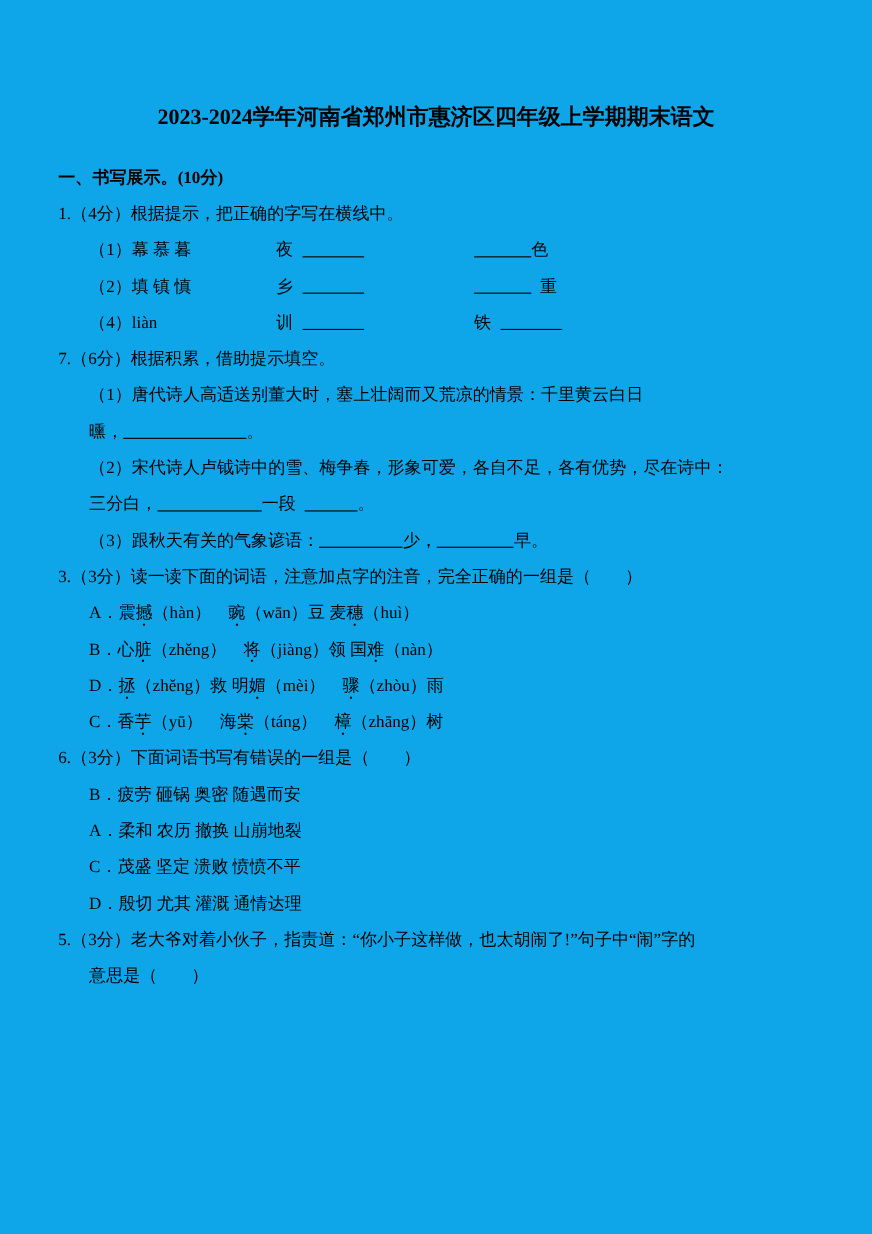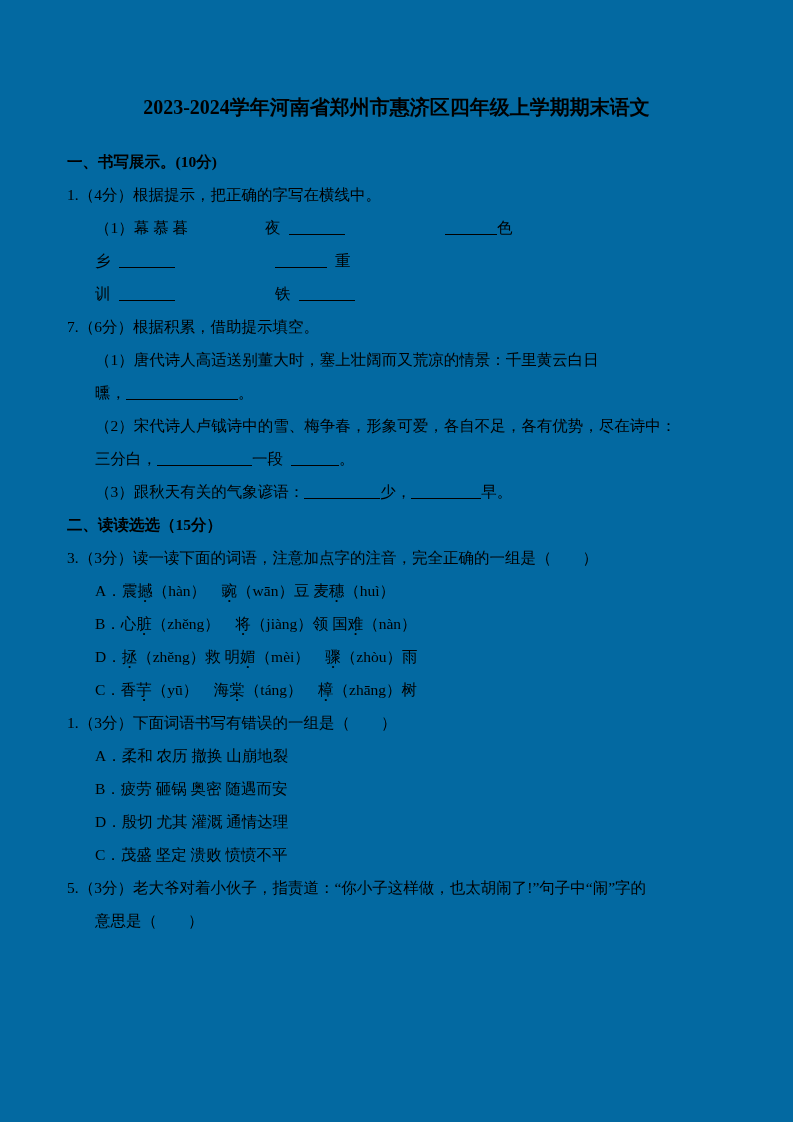--- a/index.html
+++ b/index.html
@@ -2,34 +2,34 @@
 <html><head>
 <meta charset="utf-8">
 <style>
   * { box-sizing: border-box; }
   html, body { margin: 0; padding: 0; background: #ffffff; }
   .page {
     position: relative;
     width: 793px;
     height: 1122px;
     margin: 0 auto;
-    background: #0369a1;
+    background: #0ea5e9;
     color: #000000;
     font-family: "Liberation Serif", "DejaVu Serif", serif;
     font-size: 15.5px;
     overflow: hidden;
   }
   .title {
     margin-top: 86px;
     text-align: center;
     font-weight: bold;
     font-size: 20px;
   }
   .title-line { line-height: 43px; }
-  .content { padding: 0 67px; }
+  .content { padding: 0 53px; }
   .line {
     line-height: 33px;
     height: 33px;
     white-space: nowrap;
   }
   .line.first { margin-top: 16px; }
   .heading { font-weight: bold; }
   .sub { padding-left: 28px; justify-content: space-between; }
   .cols { display: flex; }
   .c1 { width: 170px; }
@@ -75,57 +75,58 @@
 
     <div class="line">1.（4分）根据提示，把正确的字写在横线中。</div>
 
     <div class="line sub cols">
       <span class="c1">（1）幕 慕 暮</span>
       <span class="c2"><span>夜</span><span class="blank w56 gap-l"></span></span>
       <span class="c3"><span class="blank w52"></span><span>色</span></span>
     </div>
 
     <div class="line sub cols">
+      <span class="c1">（2）填 镇 慎</span>
       <span class="c2"><span>乡</span><span class="blank w56 gap-l"></span></span>
       <span class="c3"><span class="blank w52"></span><span class="gap-l">重</span></span>
     </div>
 
 
     <div class="line sub cols">
+      <span class="c1">（4）liàn</span>
       <span class="c2"><span>训</span><span class="blank w56 gap-l"></span></span>
       <span class="c3"><span>铁</span><span class="blank w56 gap-l"></span></span>
     </div>
 
     <div class="line">7.（6分）根据积累，借助提示填空。</div>
 
     <div class="line sub">（1）唐代诗人高适送别董大时，塞上壮阔而又荒凉的情景：千里黄云白日</div>
 
     <div class="line sub"><span>曛，</span><span class="blank w112"></span><span>。</span></div>
 
     <div class="line sub">（2）宋代诗人卢钺诗中的雪、梅争春，形象可爱，各自不足，各有优势，尽在诗中：</div>
 
     <div class="line sub"><span>三分白，</span><span class="blank w95"></span><span>一段</span><span class="blank w48 gap-l"></span><span>。</span></div>
 
     <div class="line sub"><span>（3）跟秋天有关的气象谚语：</span><span class="blank w76"></span><span>少，</span><span class="blank w70"></span><span>早。</span></div>
 
-    <div class="line heading">二、读读选选（15分）</div>
 
     <div class="line">3.（3分）读一读下面的词语，注意加点字的注音，完全正确的一组是（　　）</div>
 
     <div class="line sub"><span>A．震</span><span class="dotted">撼</span><span>（hàn）　</span><span class="dotted">豌</span><span>（wān）豆 麦</span><span class="dotted">穗</span><span>（huì）</span></div>
 
     <div class="line sub"><span>B．心</span><span class="dotted">脏</span><span>（zhěng）　</span><span class="dotted">将</span><span>（jiàng）领 国</span><span class="dotted">难</span><span>（nàn）</span></div>
 
     <div class="line sub"><span>D．</span><span class="dotted">拯</span><span>（zhěng）救 明</span><span class="dotted">媚</span><span>（mèi）　</span><span class="dotted">骤</span><span>（zhòu）雨</span></div>
 
     <div class="line sub"><span>C．香</span><span class="dotted">芋</span><span>（yū）　海</span><span class="dotted">棠</span><span>（táng）　</span><span class="dotted">樟</span><span>（zhāng）树</span></div>
 
-    <div class="line">1.（3分）下面词语书写有错误的一组是（　　）</div>
+    <div class="line">6.（3分）下面词语书写有错误的一组是（　　）</div>
+    <div class="line sub">B．疲劳 砸锅 奥密  随遇而安</div>
     <div class="line sub">A．柔和 农历 撤换  山崩地裂</div>
-    <div class="line sub">B．疲劳 砸锅 奥密  随遇而安</div>
+    <div class="line sub">C．茂盛 坚定 溃败  愤愤不平</div>
     <div class="line sub">D．殷切 尤其 灌溉  通情达理</div>
-    <div class="line sub">C．茂盛 坚定 溃败  愤愤不平</div>
 
     <div class="line">5.（3分）老大爷对着小伙子，指责道：“你小子这样做，也太胡闹了!”句子中“闹”字的</div>
     <div class="line sub">意思是（　　）</div>
 
   </div>
 </div>
 
 </body></html>

